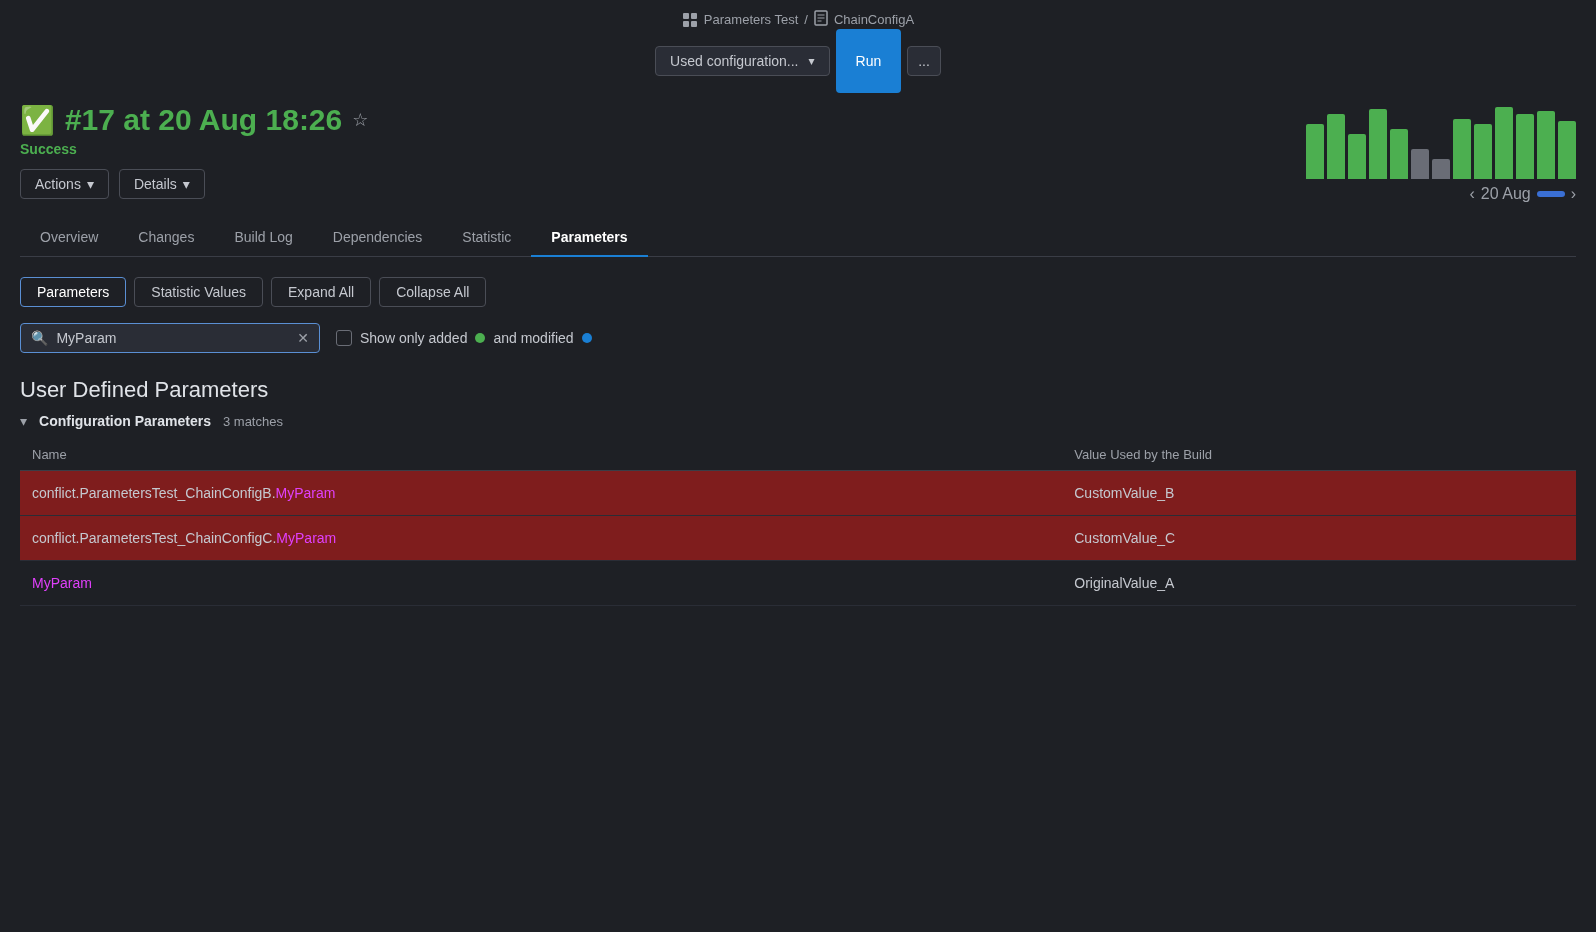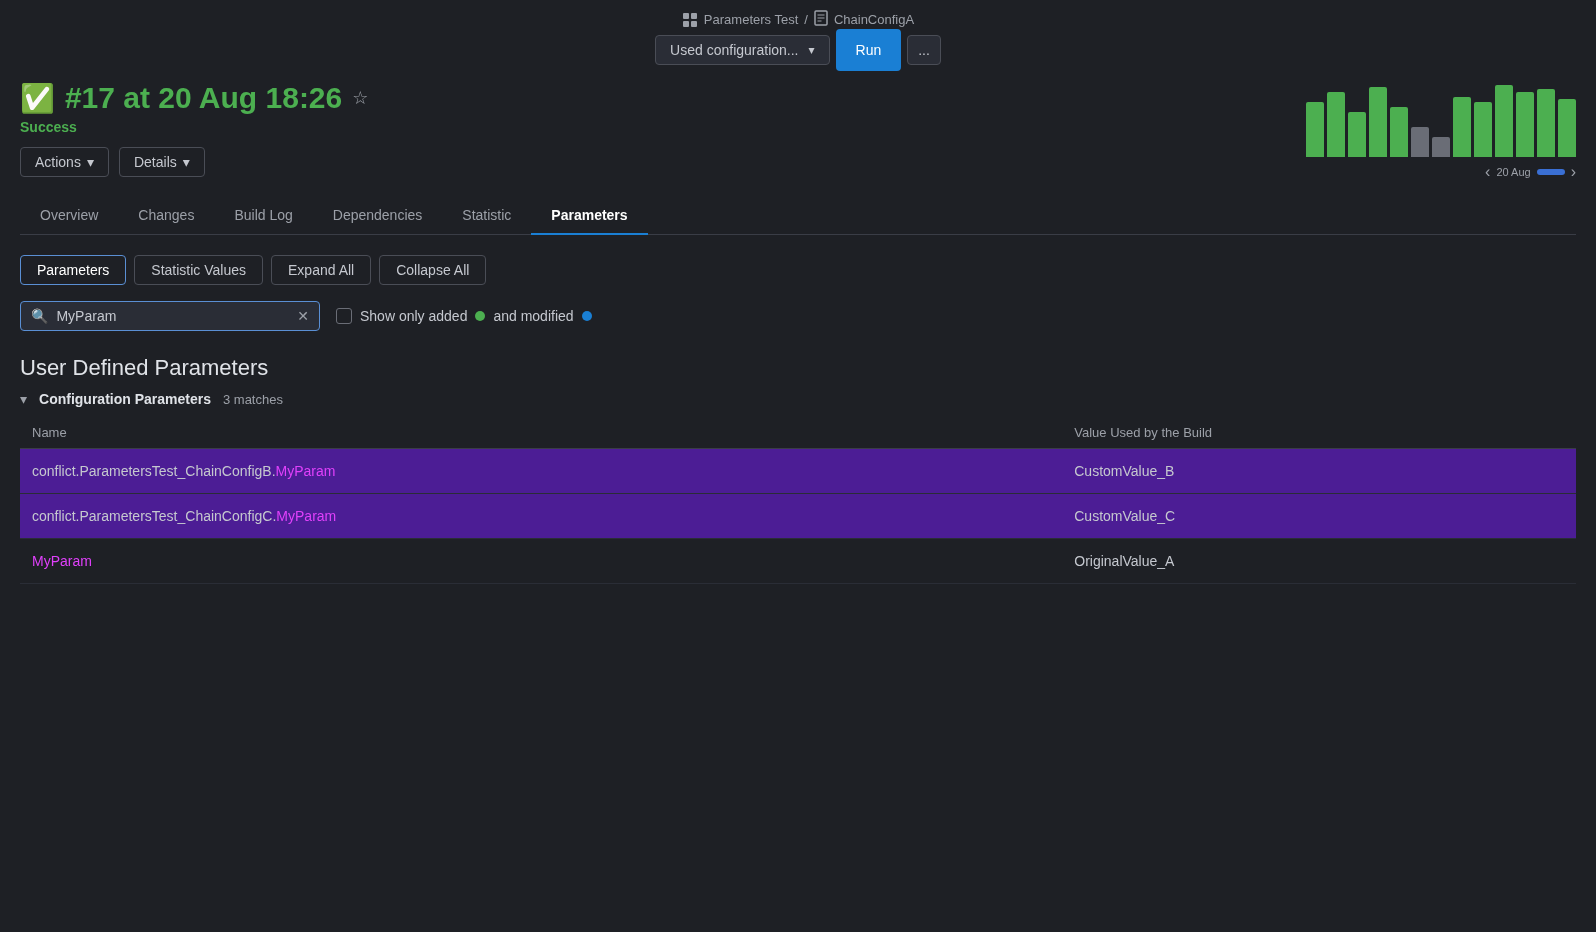--- a/index.html
+++ b/index.html
@@ -49,21 +49,21 @@
     .edit-config-btn .chevron {
       margin-left: 10px;
       font-size: 12px;
     }
 
     .run-btn {
       background: #1a7fd4;
       border: none;
       border-radius: 4px;
       color: #fff;
-      padding: 13px 20px;
+      padding: 24px 20px;
       cursor: pointer;
       font-size: 14px;
       font-weight: 500;
     }
 
     .more-btn {
       background: #2a2d36;
       border: 1px solid #4a4d56;
       border-radius: 4px;
       color: #c5c8cf;
@@ -315,21 +315,21 @@
       font-size: 13px;
     }
 
     .params-table td {
       padding: 14px 12px;
       font-size: 14px;
       color: #c5c8cf;
     }
 
     .params-table tr.highlighted {
-      background: #4c1d95;
+      background: #7f1d1d;
     }
 
     .params-table tbody tr {
       border-bottom: 1px solid #2a2d36;
     }
 
     .param-prefix {
       color: #c5c8cf;
     }
 
@@ -436,21 +436,21 @@
           <div style="width: 18px; height: 20px; border-radius: 2px 2px 0px 0px; background: rgb(106, 109, 118);"></div>
           <div style="width: 18px; height: 60px; border-radius: 2px 2px 0px 0px; background: rgb(76, 175, 80);"></div>
           <div style="width: 18px; height: 55px; border-radius: 2px 2px 0px 0px; background: rgb(76, 175, 80);"></div>
           <div style="width: 18px; height: 72px; border-radius: 2px 2px 0px 0px; background: rgb(76, 175, 80);"></div>
           <div style="width: 18px; height: 65px; border-radius: 2px 2px 0px 0px; background: rgb(76, 175, 80);"></div>
           <div style="width: 18px; height: 68px; border-radius: 2px 2px 0px 0px; background: rgb(76, 175, 80);"></div>
           <div style="width: 18px; height: 58px; border-radius: 2px 2px 0px 0px; background: rgb(76, 175, 80);"></div>
         </div>
       <div class="chart-nav-row">
         <button class="chart-nav-btn">‹</button>
-        <span style="color:#9ca0a8;font-size:11px;">20 Aug</span>
+        <span style="color:#9ca0a8;font-size:16px;">20 Aug</span>
         <div class="chart-selected-indicator"></div>
         <button class="chart-nav-btn">›</button>
       </div>
     </div>
   </div>
 </div>
 
 <div style="padding: 0 20px;">
   <div class="tabs" id="tabs-row">
       <div class="tab">Overview</div>

